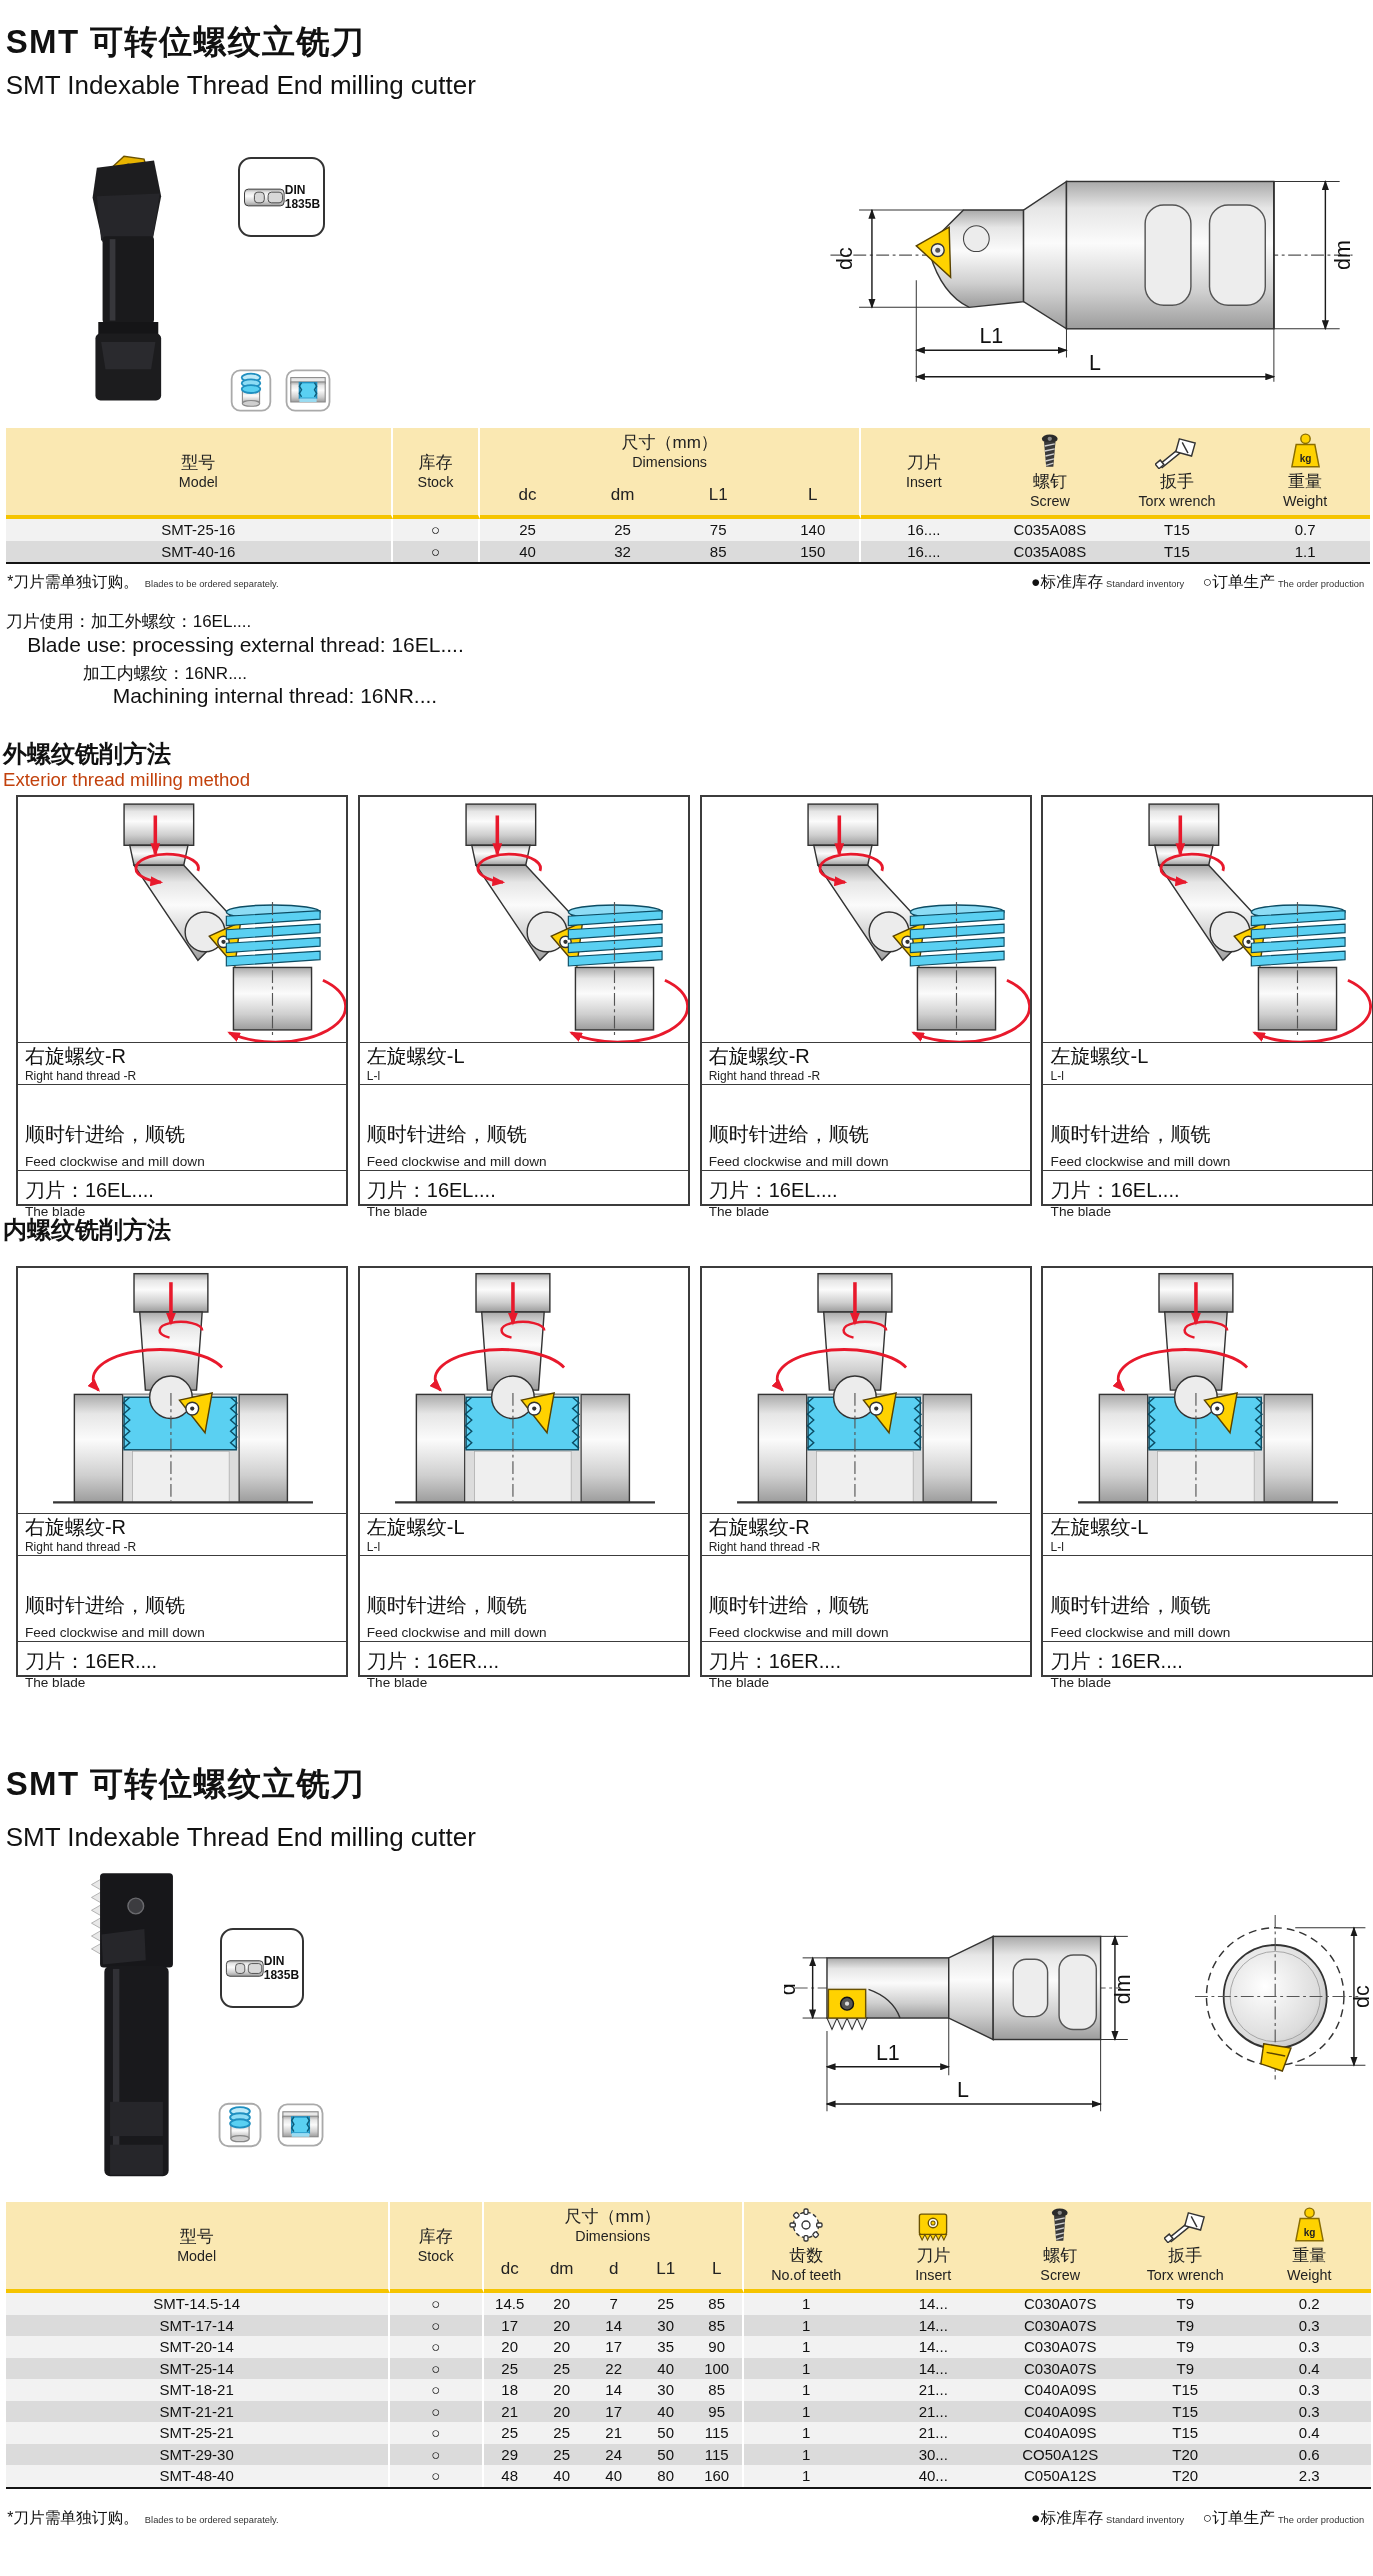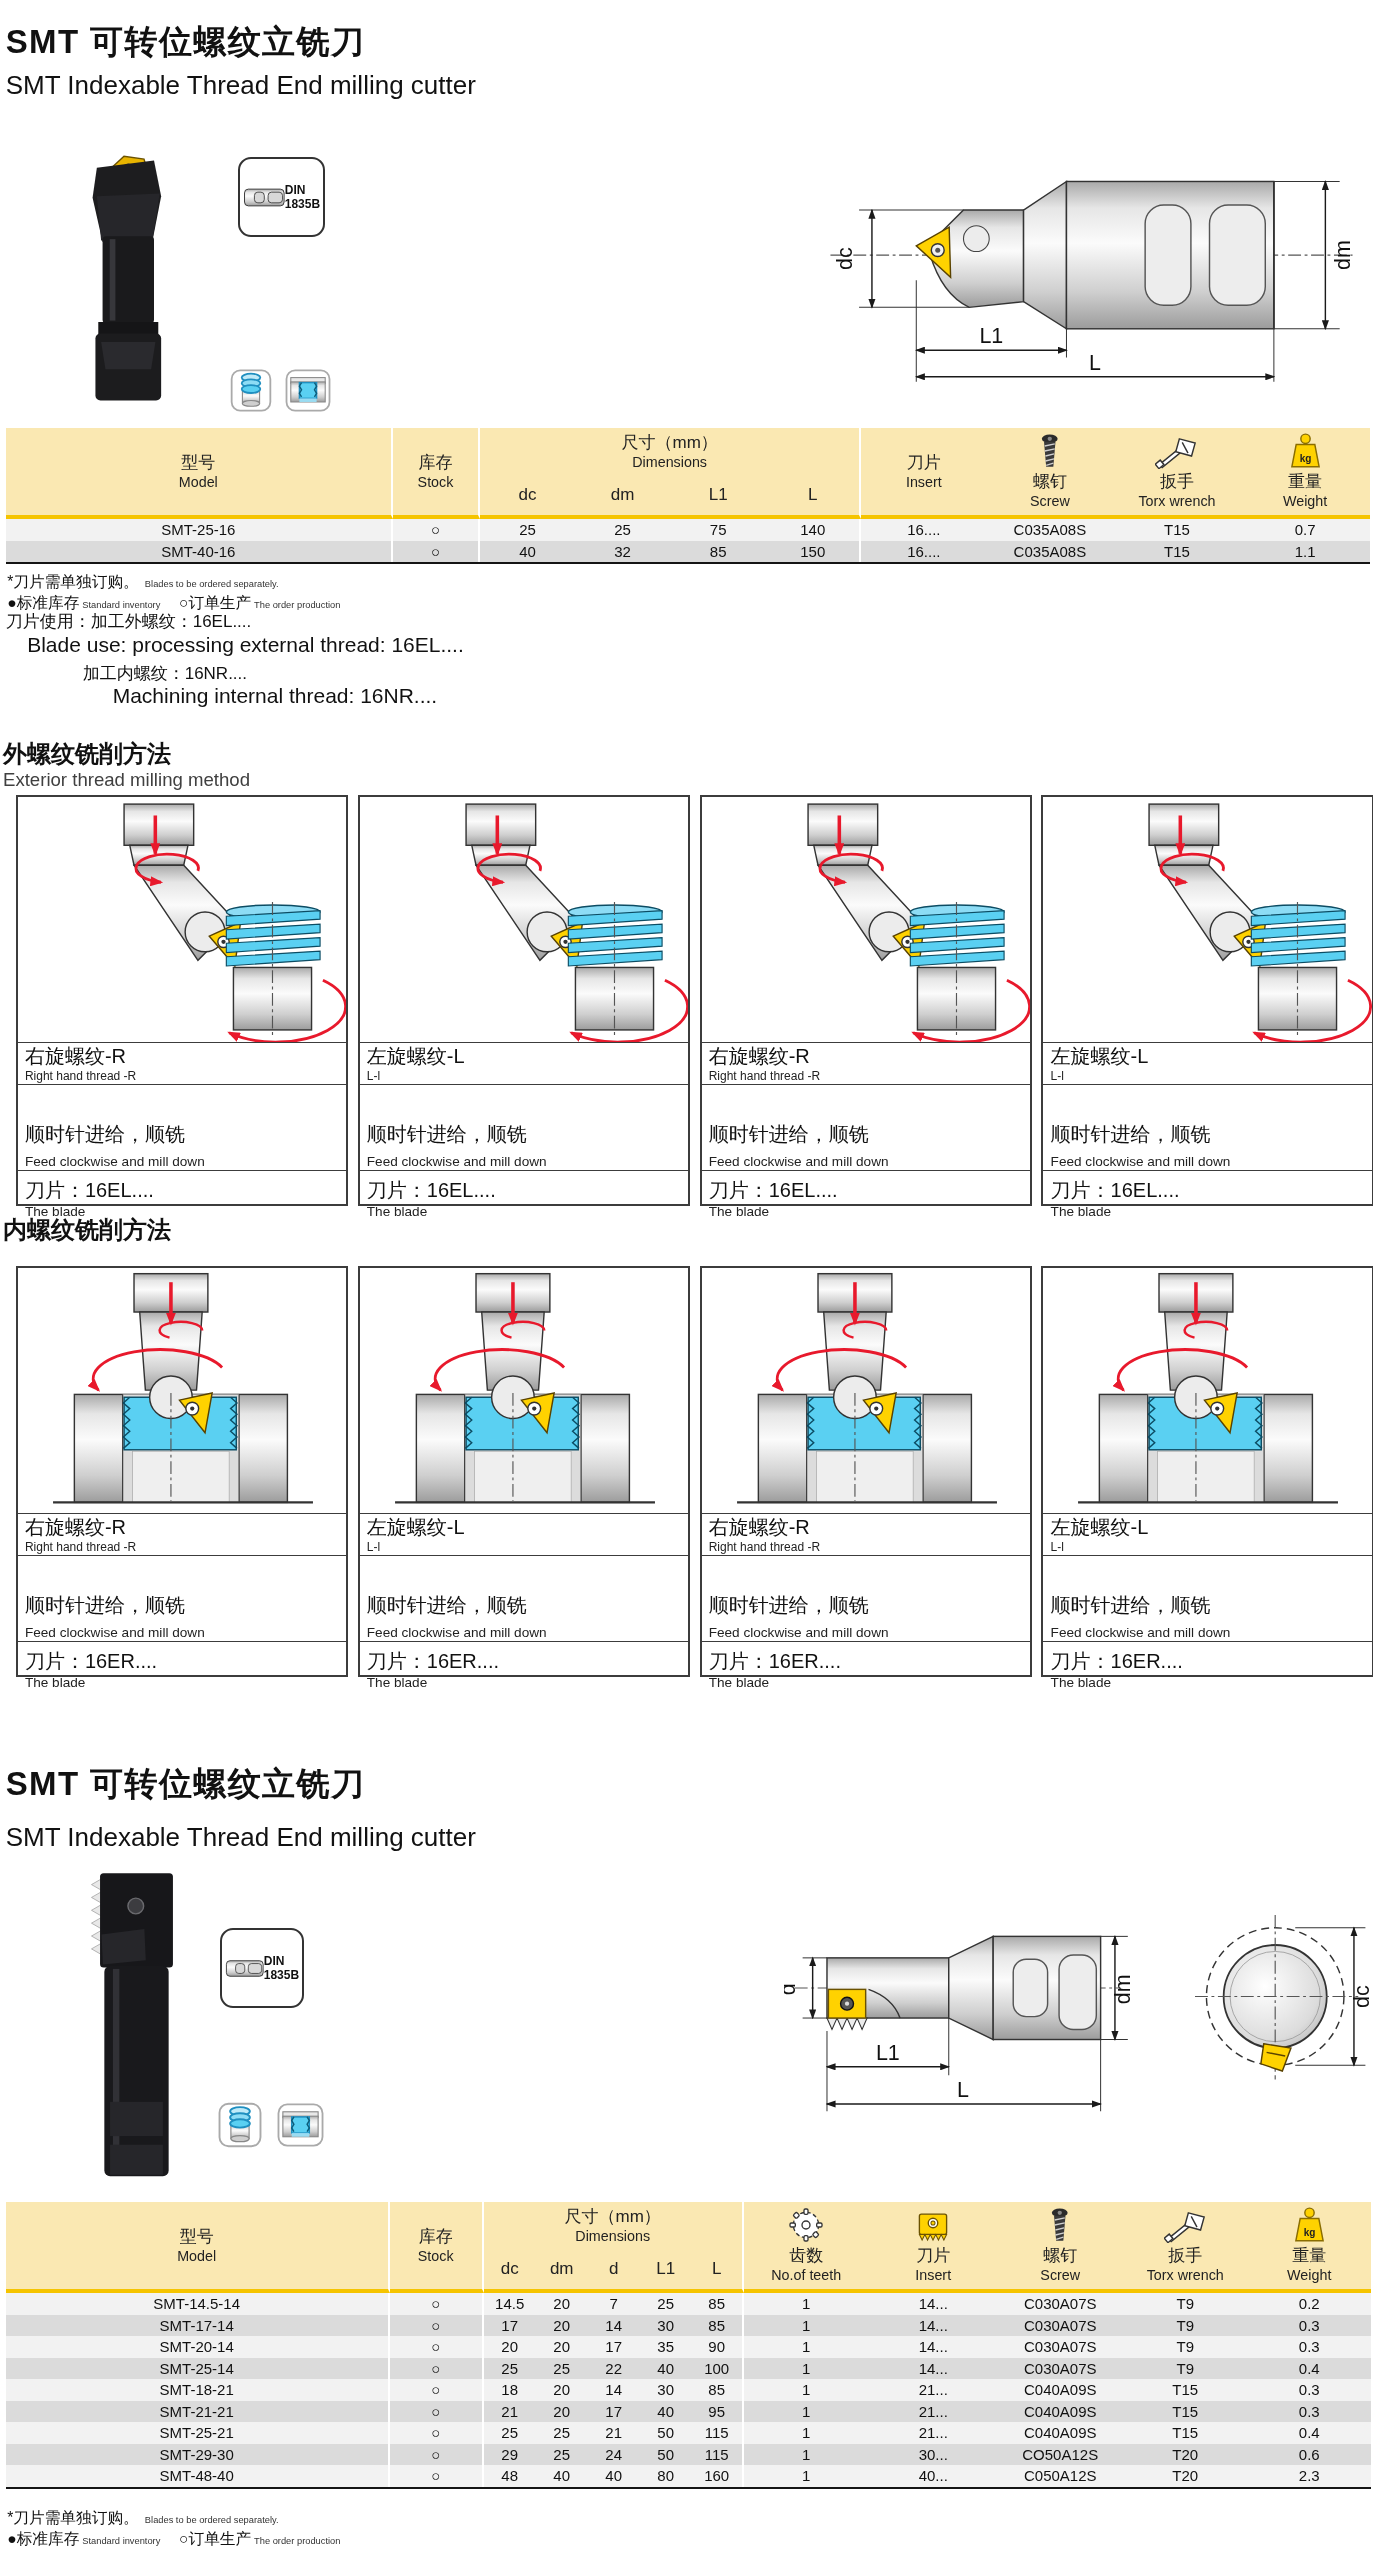--- a/index.html
+++ b/index.html
@@ -21,34 +21,34 @@
   .hz{font-size:17px;color:#222;line-height:1.3;}
   .he{font-size:14.3px;color:#222;line-height:1.25;}
   .h2 th{font-size:17px;color:#222;vertical-align:bottom;padding-bottom:7.2px;height:40px;}
   .sepr{border-right:2.1px solid #fff;}
   .icon-wrap{height:37px;display:flex;align-items:flex-end;justify-content:center;margin-bottom:1.4px;}
   .ptable tbody td{height:21.5px;text-align:center;font-size:15px;color:#111;padding:0;}
   .ptable tbody tr:nth-child(odd){background:var(--rowl);}
   .ptable tbody tr:nth-child(even){background:var(--rowd);}
   .ptable tbody td.sep{border-right:2.1px solid #fff;}
   
-  .footnote{display:flex;justify-content:space-between;width:1357px;align-items:baseline;flex-direction:column;}
+  .footnote{display:flex;justify-content:space-between;width:1357px;align-items:baseline;}
   .fn-zh{font-size:15.7px;color:#111;}
   .fn-en{font-size:9.3px;color:#333;margin-left:2.9px;}
   .fn-dot{font-size:15.7px;color:#111;}
   .fn-dot.openc{margin-left:18.6px;}
   
   .bu-zh{font-size:17px;color:#111;}
   .bu-en{font-size:21px;color:#111;}
   
   #methods{position:absolute;left:0;top:739px;width:1374px;}
   .method-heading{padding-left:3px;height:56px;}
   .m2 .method-heading{height:60px;padding-top:8.6px;box-sizing:border-box;border-radius:10px;}
   .mh-zh{font-size:24px;font-weight:bold;color:#111;line-height:1.25;}
-  .mh-en{font-size:18.6px;color:#404040;line-height:1.15;}
+  .mh-en{font-size:18.6px;color:#c2410c;line-height:1.15;}
   .panel-row{display:flex;gap:9.3px;padding-left:15.7px;}
   .m2 .panel-row{margin-bottom:23px;}
   .panel{width:333px;height:411px;border:2.1px solid #3c3c3c;box-sizing:border-box;
          display:flex;flex-direction:column;background:#fff;}
   .panel-diagram{height:246px;border-bottom:1.4px solid #3c3c3c;box-sizing:border-box;}
   .panel-diagram svg{width:100%;height:100%;display:block;}
   .panel-label{padding-left:7.2px;box-sizing:border-box;}
   .pl1{height:42px;border-bottom:1.4px solid #3c3c3c;padding-top:1.4px;}
   .pl2{height:59px;border-bottom:1.4px solid #3c3c3c;padding-top:2.9px;margin-top:34px;}
   .pl3{flex:1;padding-top:7.2px;}

